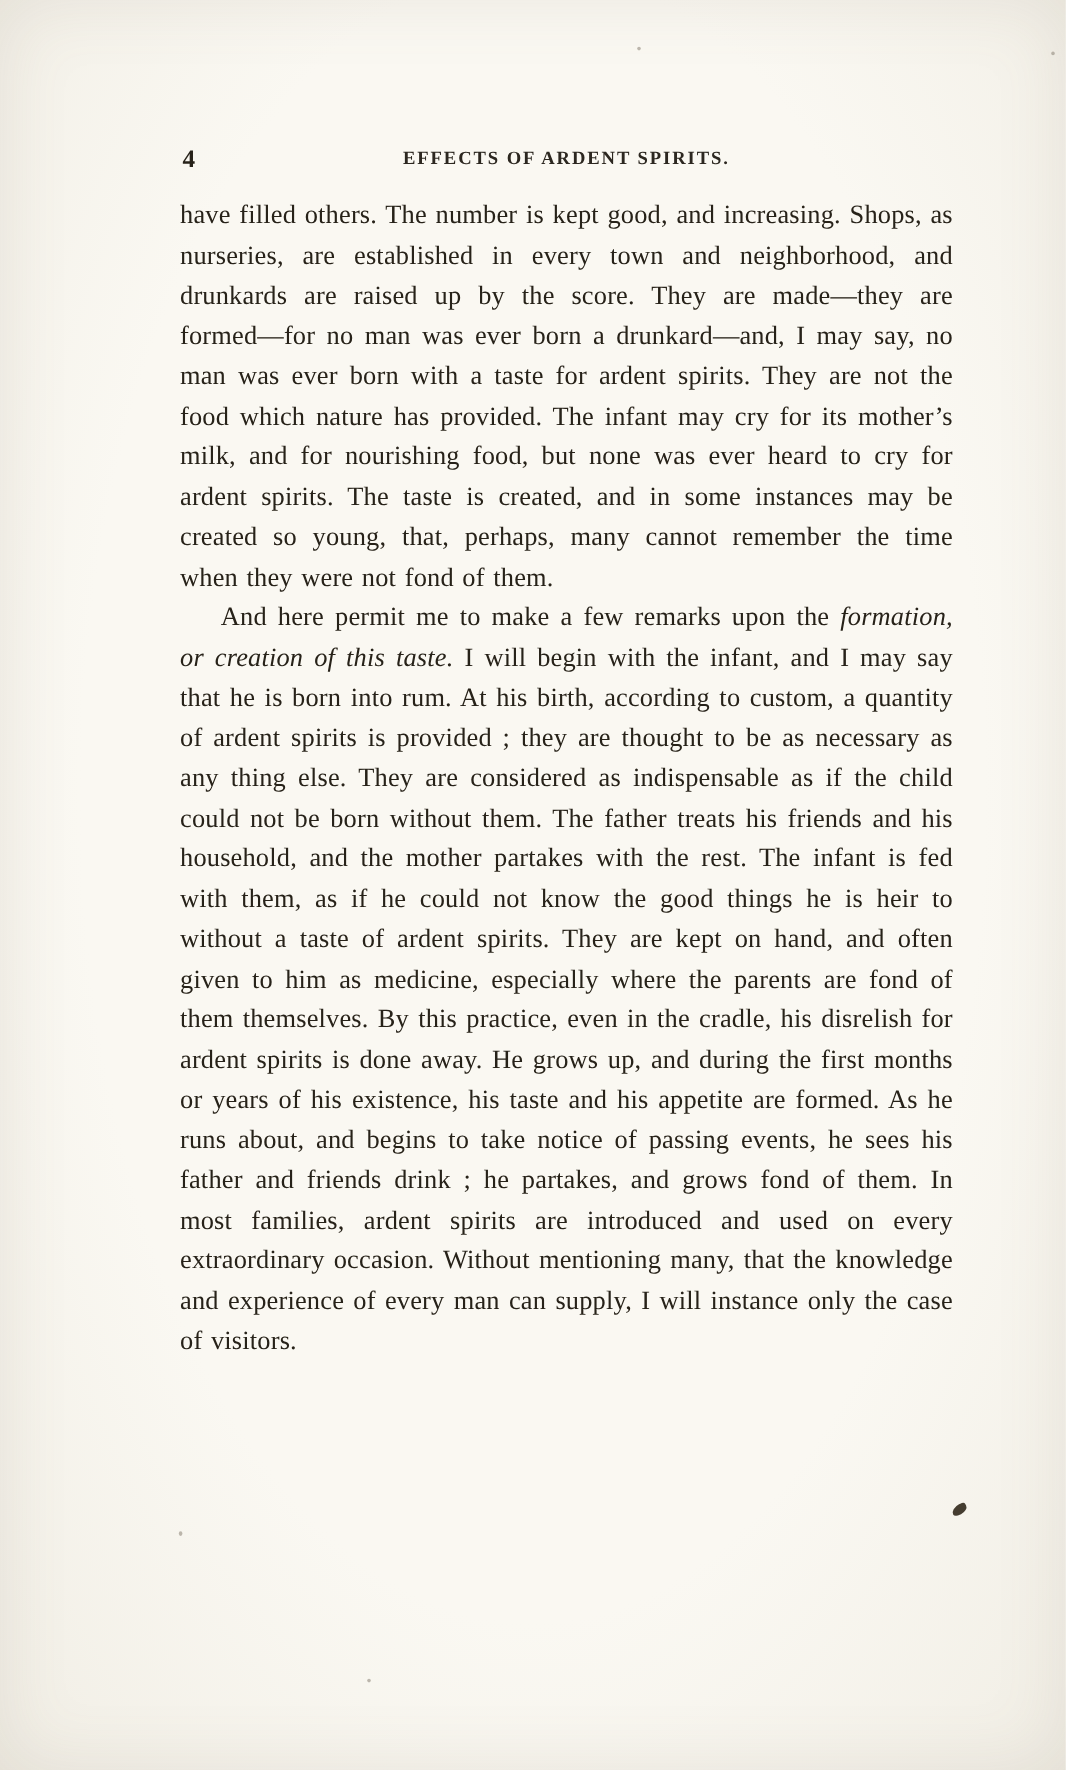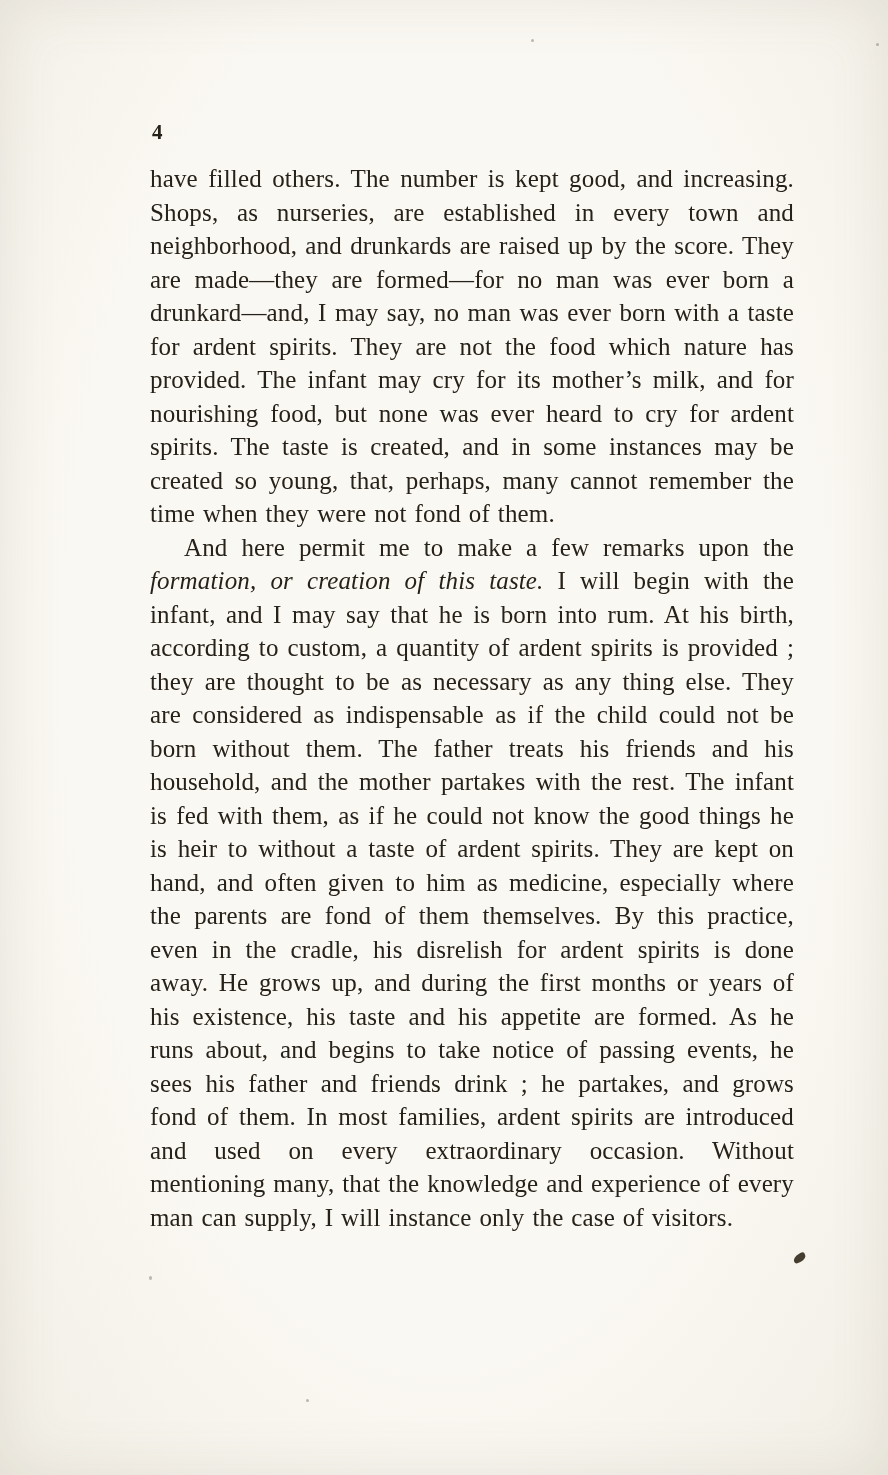--- a/index.html
+++ b/index.html
@@ -44,21 +44,21 @@
     display: block;
     text-align: center;
     font-size: 15.5px;
     font-weight: bold;
     letter-spacing: 1.6px;
     padding-top: 6px;
     color: #2c2720;
   }
   .para {
     margin: 0;
-    font-size: 25px;
+    font-size: 22px;
     line-height: 33.5px;
     text-align: justify;
     word-spacing: 1.5px;
     letter-spacing: 0.15px;
   }
   .para.indent {
     text-indent: 34px;
   }
   .para em {
     font-style: italic;
@@ -86,20 +86,21 @@
 </style>
 </head>
 <body>
 
 <div class="page">
 
   <div class="text-block">
 
     <div class="header">
       <span class="page-num">4</span>
+      <span class="running-title">EFFECTS OF ARDENT SPIRITS.</span>
     </div>
 
     <p class="para">have filled others.  The number is kept good, and increasing.  Shops, as nurseries, are established in every town and neighborhood, and drunkards are raised up by the score. They are made—they are formed—for no man was ever born a drunkard—and, I may say, no man was ever born with a taste for ardent spirits.  They are not the food which nature has provided.  The infant may cry for its mother’s milk, and for nourishing food, but none was ever heard to cry for ardent spirits.  The taste is created, and in some instances may be created so young, that, perhaps, many cannot remember the time when they were not fond of them.</p>
 
     <p class="para indent"><span>And here permit me to make a few remarks upon the </span><em>formation, or creation of this taste.</em><span>  I will begin with the infant, and I may say that he is born into rum.  At his birth, according to custom, a quantity of ardent spirits is provided ; they are thought to be as necessary as any thing else.  They are considered as indispensable as if the child could not be born without them.  The father treats his friends and his household, and the mother partakes with the rest.  The infant is fed with them, as if he could not know the good things he is heir to without a taste of ardent spirits. They are kept on hand, and often given to him as medicine, especially where the parents are fond of them themselves. By this practice, even in the cradle, his disrelish for ardent spirits is done away.  He grows up, and during the first months or years of his existence, his taste and his appetite are formed.  As he runs about, and begins to take notice of passing events, he sees his father and friends drink ; he partakes, and grows fond of them.  In most families, ardent spirits are introduced and used on every extraordinary occasion.  Without mentioning many, that the knowledge and experience of every man can supply, I will instance only the case of visitors.</span></p>
 
   </div>
 
   <span class="ink-mark"></span>
   <span class="speck s1"></span>

